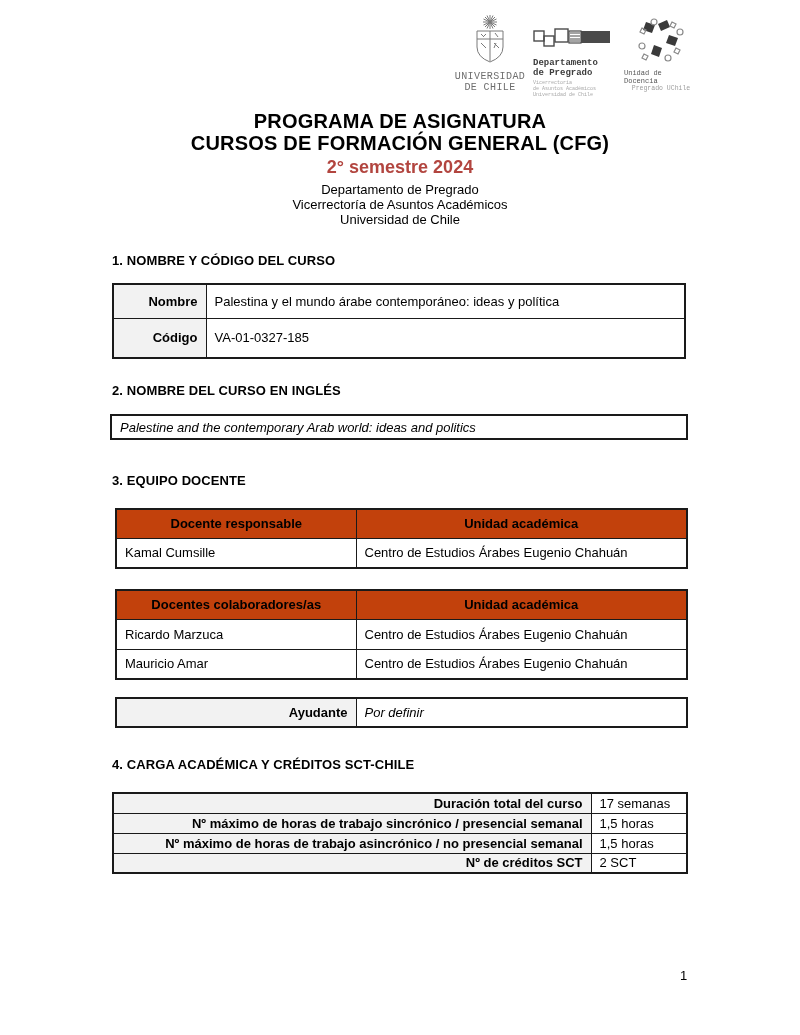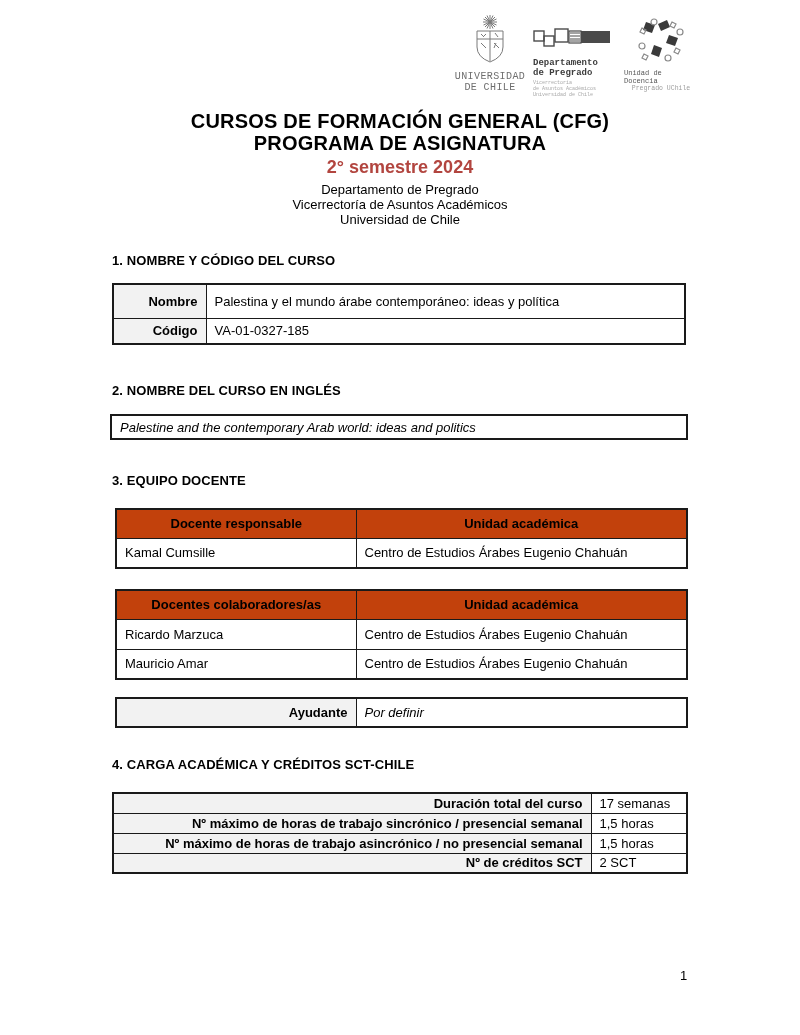--- a/index.html
+++ b/index.html
@@ -124,42 +124,42 @@
             <path d="M4 10 l4 2 l-2 4 l-4 -2 z"></path>
           </g>
         </svg>
       </span>
       <div class="docencia-line1">Unidad de Docencia</div>
       <div class="docencia-line2">Pregrado UChile</div>
     </div>
   </div>
 
   <div class="title-block">
+    <div class="title-main">PROGRAMA DE ASIGNATURA</div>
     <div class="title-main">CURSOS DE FORMACIÓN GENERAL (CFG)</div>
-    <div class="title-main">PROGRAMA DE ASIGNATURA</div>
     <div class="title-sem" style="color:#B2453F;">2° semestre 2024</div>
     <div class="title-sub">
       <div>Departamento de Pregrado</div>
       <div>Vicerrectoría de Asuntos Académicos</div>
       <div>Universidad de Chile</div>
     </div>
   </div>
 
   <div class="sec-heading" style="top:253px; left:112px;">1. NOMBRE Y CÓDIGO DEL CURSO</div>
   <table style="top:283px; left:112px; width:574px;">
     <colgroup>
         <col style="width:93px;">
         <col>
       </colgroup>
     <tbody>
         <tr style="height:34px;">
       <td class="cell-label">Nombre</td>
       <td>Palestina y el mundo árabe contemporáneo: ideas y política</td>
     </tr>
-    <tr style="height:26px;">
+    <tr style="height:40px;">
       <td class="cell-label">Código</td>
       <td>VA-01-0327-185</td>
     </tr>
   </tbody>
     </table>
 
   <div class="sec-heading" style="top:383px; left:112px;">2. NOMBRE DEL CURSO EN INGLÉS</div>
   <table style="top:414px; left:110px; width:578px;">
     <tbody>
         <tr style="height:24px;">

